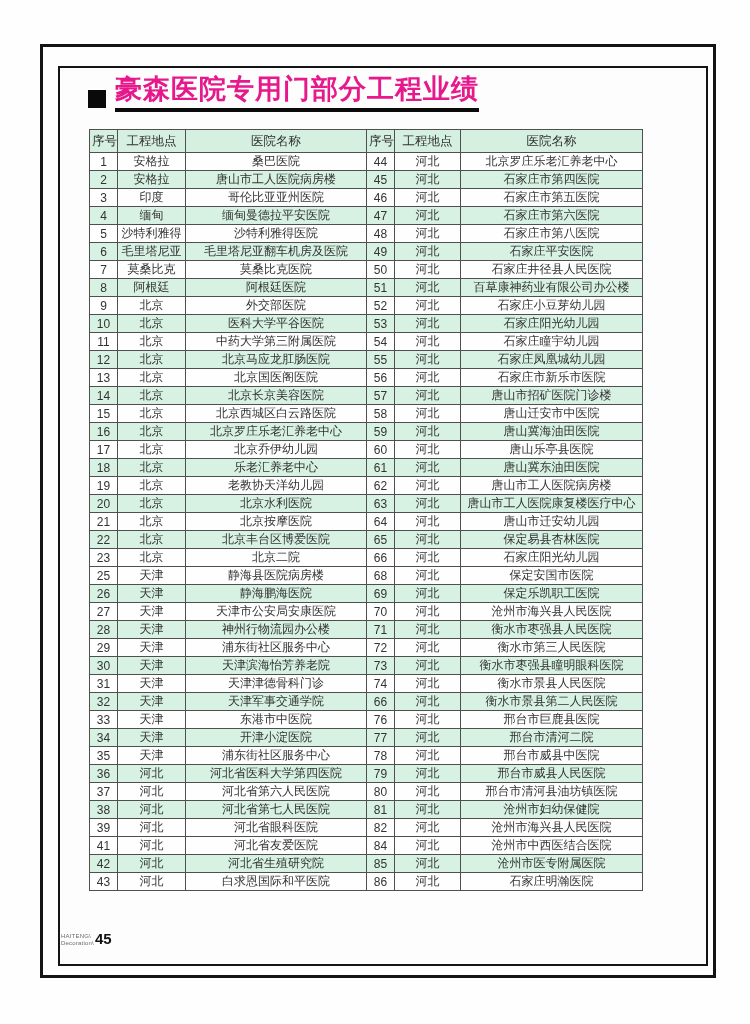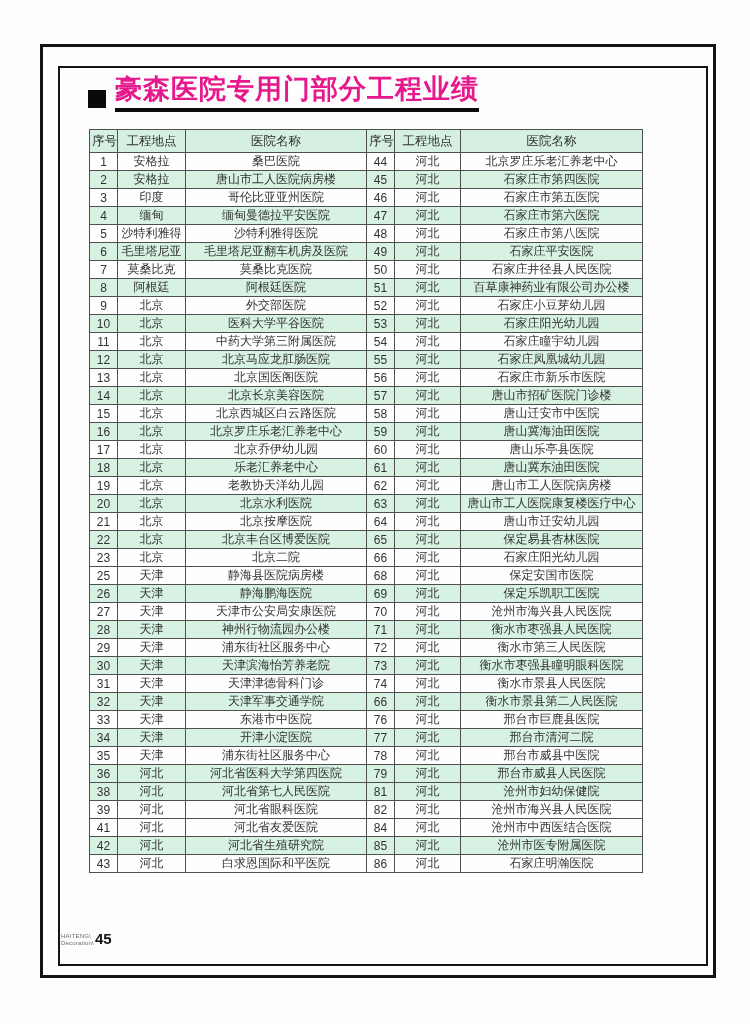--- a/index.html
+++ b/index.html
@@ -334,20 +334,28 @@
             <td>邢台市威县中医院</td>
           </tr>
           <tr class="alt">
             <td>36</td>
             <td>河北</td>
             <td>河北省医科大学第四医院</td>
             <td>79</td>
             <td>河北</td>
             <td>邢台市威县人民医院</td>
           </tr>
+          <tr>
+            <td>37</td>
+            <td>河北</td>
+            <td>河北省第六人民医院</td>
+            <td>80</td>
+            <td>河北</td>
+            <td>邢台市清河县油坊镇医院</td>
+          </tr>
           <tr class="alt">
             <td>38</td>
             <td>河北</td>
             <td>河北省第七人民医院</td>
             <td>81</td>
             <td>河北</td>
             <td>沧州市妇幼保健院</td>
           </tr>
           <tr>
             <td>39</td>

